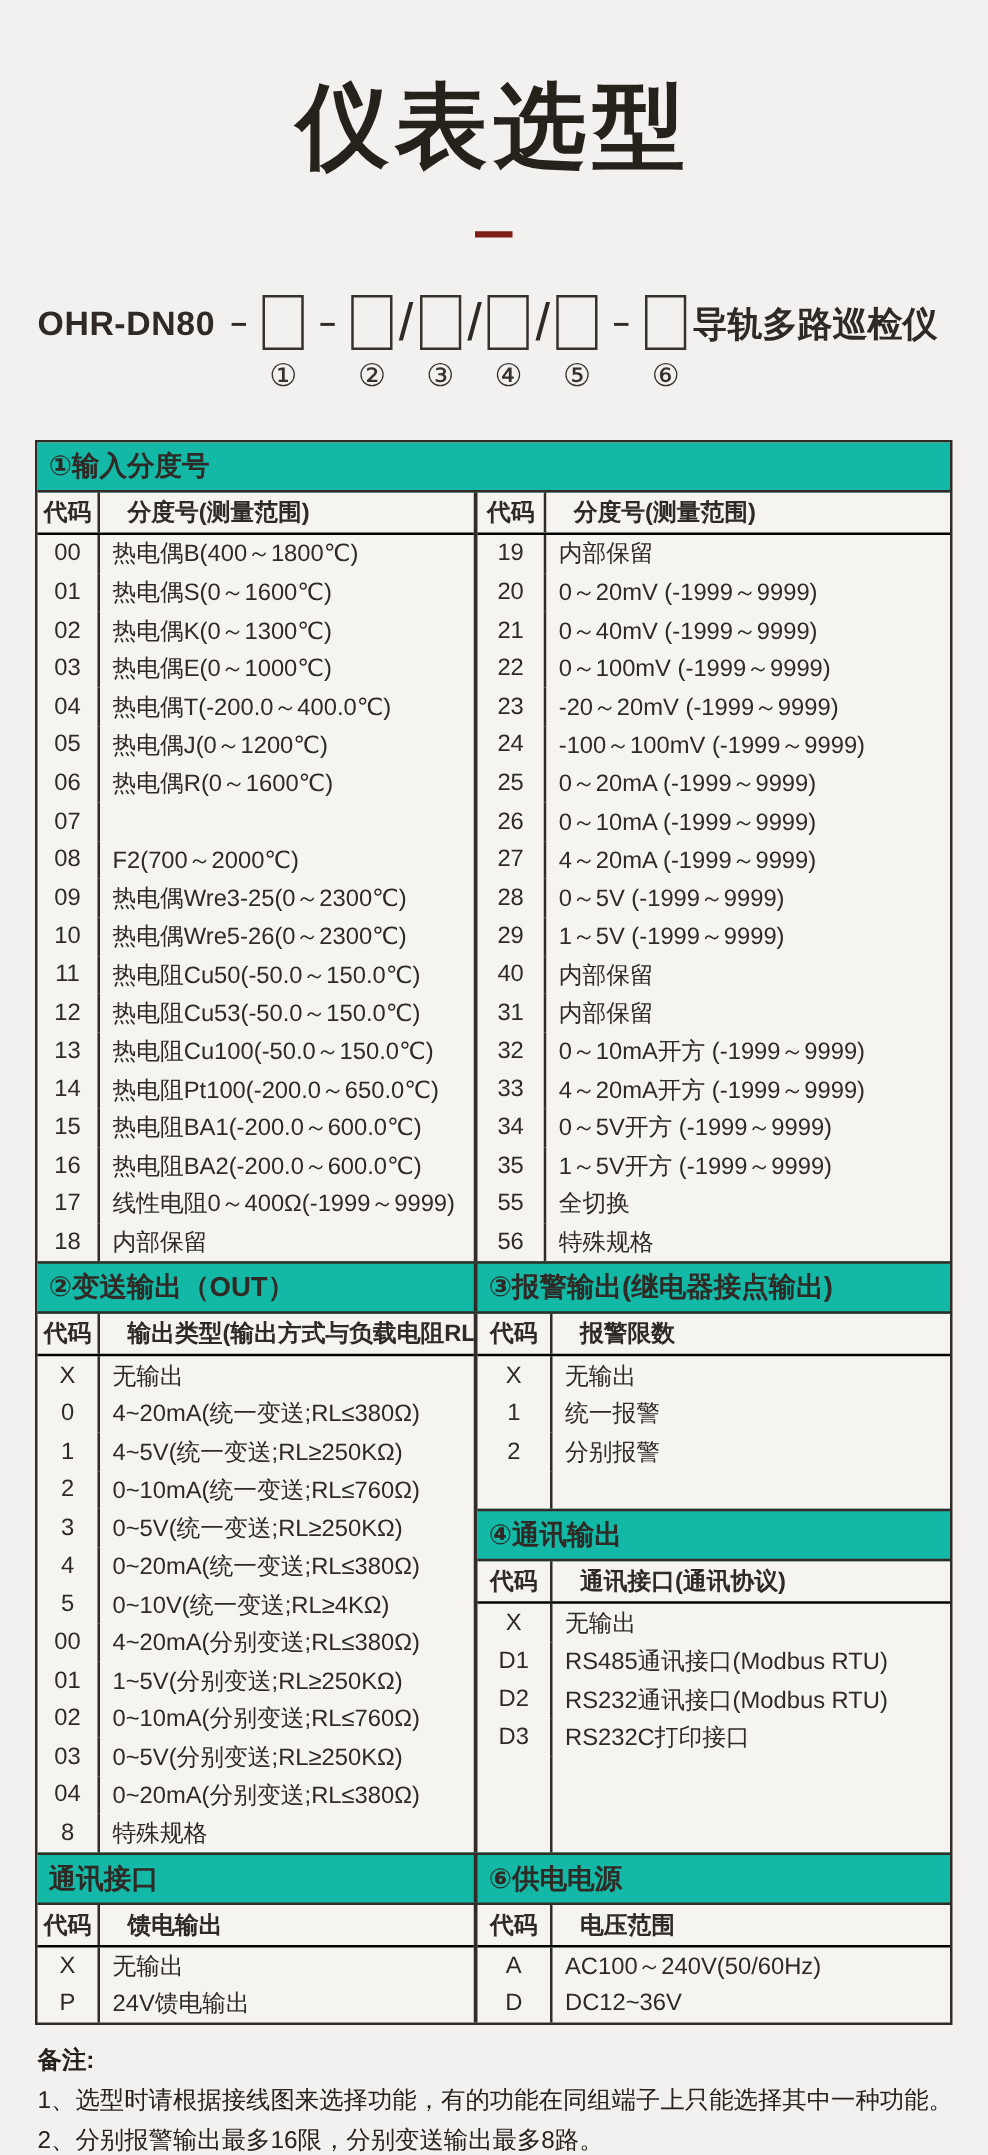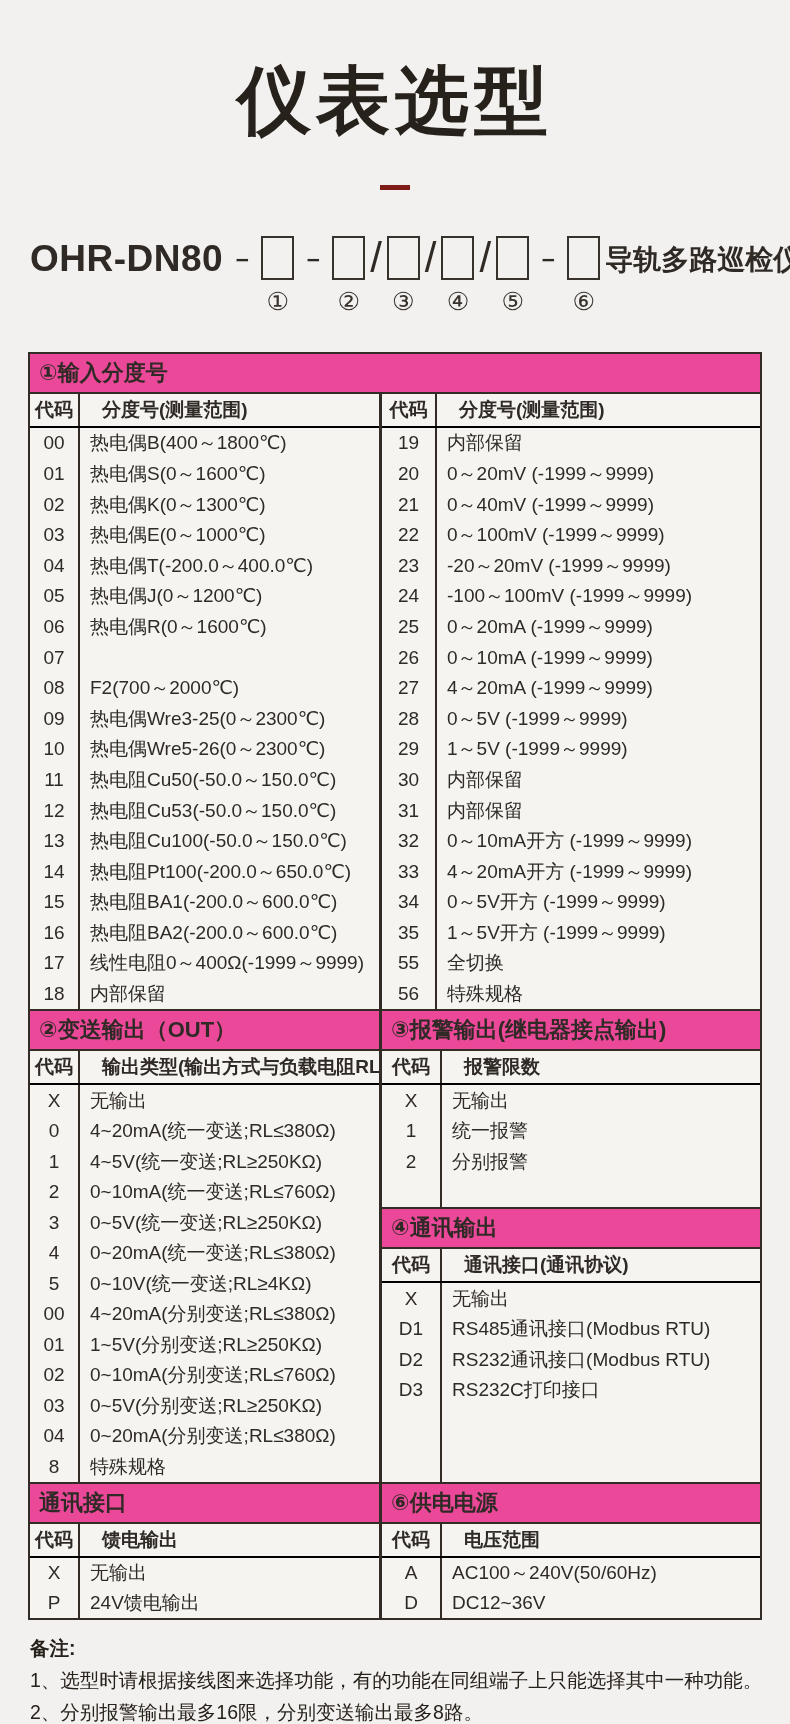--- a/index.html
+++ b/index.html
@@ -9,33 +9,33 @@
     font-family:"Liberation Sans","DejaVu Sans",sans-serif;
     color:#2f2a25;position:relative;overflow:hidden;box-sizing:border-box;
   }
   .title{
     margin:0;padding-top:58px;text-align:center;
     font-size:74px;line-height:1.15;font-weight:900;letter-spacing:5px;color:#27211b;
   }
   .title-dash{width:30px;height:5px;background:#7d1d15;margin:42px auto 0;}
   
   .model-row{display:flex;align-items:flex-start;padding-left:30px;margin-top:46px;}
-  .model-prefix{font-size:37px;font-weight:700;line-height:46px;white-space:nowrap;letter-spacing:0.5px;}
+  .model-prefix{font-size:27px;font-weight:700;line-height:46px;white-space:nowrap;letter-spacing:0.5px;}
   .part{display:flex;align-items:flex-start;}
   .sep{line-height:46px;}
   .sep.dash{font-size:24px;font-weight:700;padding:0 7px;}
   .part:last-of-type .sep.dash{padding:0 15px;}
   .sep.slash{font-size:42px;font-weight:400;padding:0 5px;line-height:44px;}
   .boxcol{display:flex;flex-direction:column;align-items:center;}
   .mbox{width:33px;height:44px;border:2px solid #38322c;box-sizing:border-box;background:transparent;}
   .circ{font-size:25px;line-height:30px;margin-top:6px;font-weight:400;color:#38322c;}
   .model-suffix{font-size:28px;font-weight:700;line-height:48px;margin-left:5px;white-space:nowrap;}
   
   .tbl{margin:36px 28px 0;border:2px solid #332c26;background:#f5f4f1;}
-  .band{display:flex;background:#ec4899;border-bottom:2px solid #332c26;}
+  .band{display:flex;background:#14b8a6;border-bottom:2px solid #332c26;}
   .band.bt{border-top:2px solid #332c26;}
   .bcell{font-size:22px;font-weight:700;line-height:38px;height:38px;padding-left:9px;white-space:nowrap;overflow:hidden;}
   .halves{display:flex;align-items:stretch;}
   .half-l{width:349px;box-sizing:border-box;display:flex;flex-direction:column;}
   .half-r{flex:1;border-left:3px solid #332c26;display:flex;flex-direction:column;}
   .colhdr{display:flex;height:32px;border-bottom:2px solid #000000;gap:12px;}
   .colhdr .ccode,.colhdr .cdesc{font-weight:700;}
   .ccode{display:flex;align-items:center;justify-content:center;font-size:19px;
          border-right:2px solid #332c26;box-sizing:border-box;flex:0 0 auto;}
   .cdesc{flex:1;display:flex;align-items:center;padding-left:10px;font-size:19px;
@@ -275,21 +275,21 @@
               <div class="ccode w55">28</div>
               <div class="cdesc">0～5V (-1999～9999)</div>
             </div>
 
             <div class="row">
               <div class="ccode w55">29</div>
               <div class="cdesc">1～5V (-1999～9999)</div>
             </div>
 
             <div class="row">
-              <div class="ccode w55">30</div>
+              <div class="ccode w55">40</div>
               <div class="cdesc">内部保留</div>
             </div>
 
             <div class="row">
               <div class="ccode w55">31</div>
               <div class="cdesc">内部保留</div>
             </div>
 
             <div class="row">
               <div class="ccode w55">32</div>

